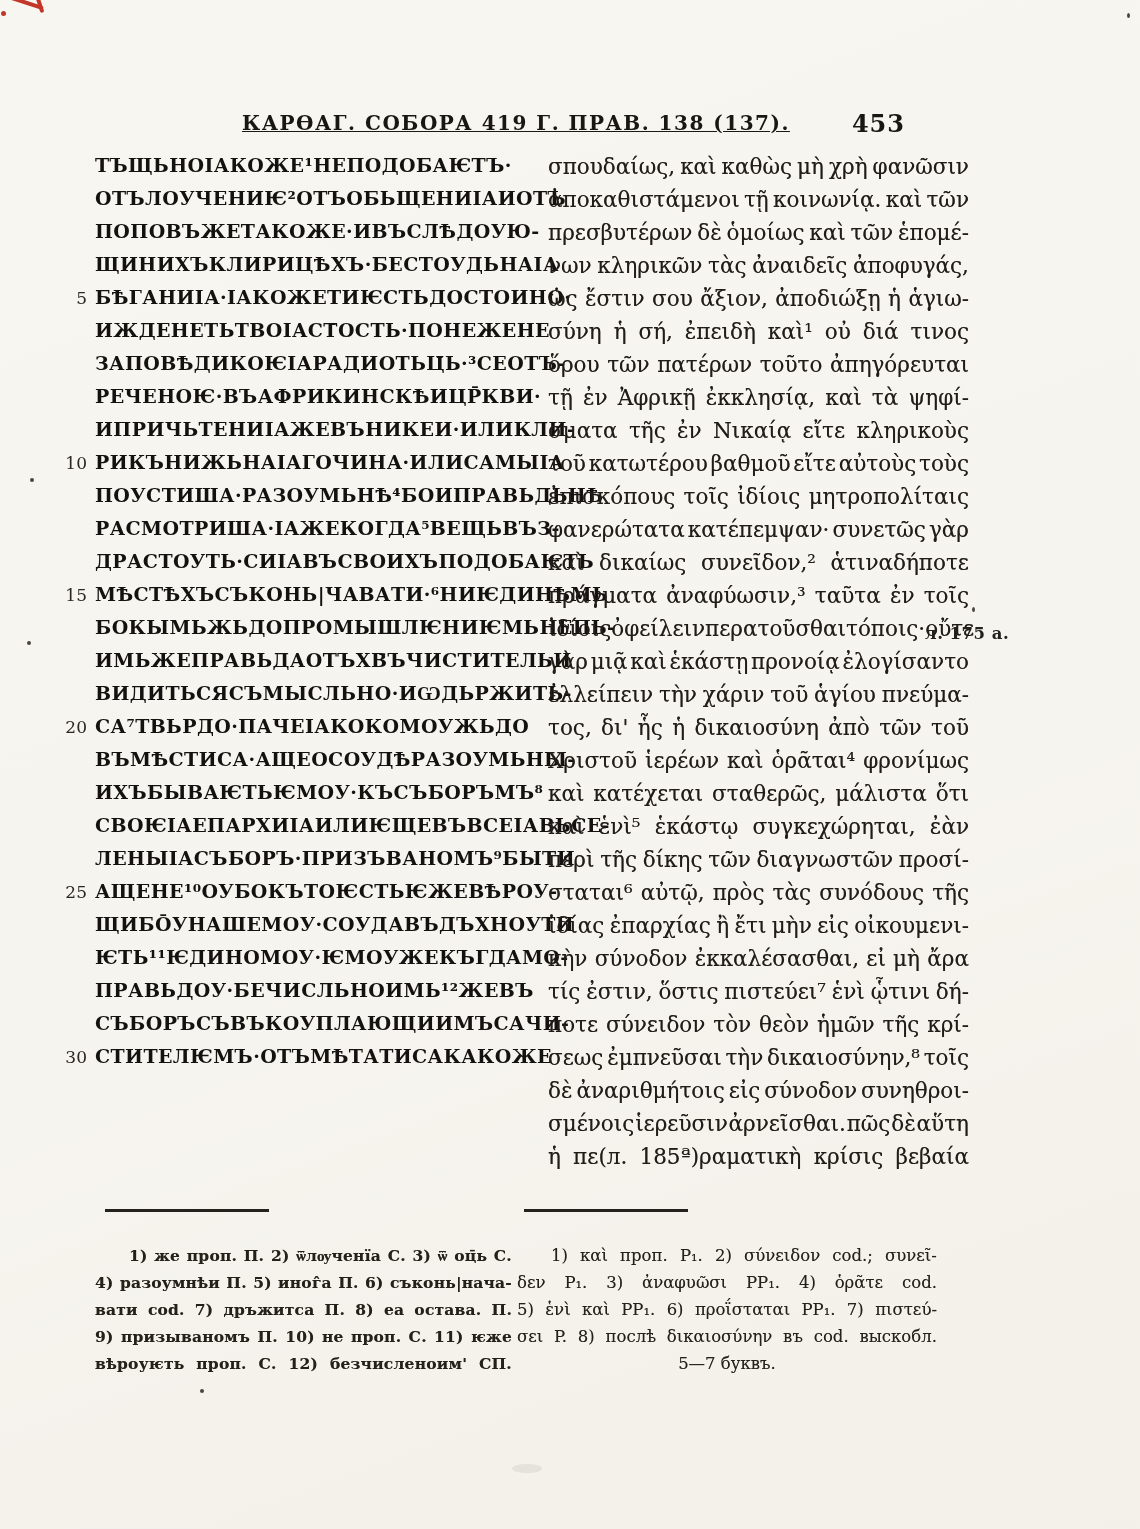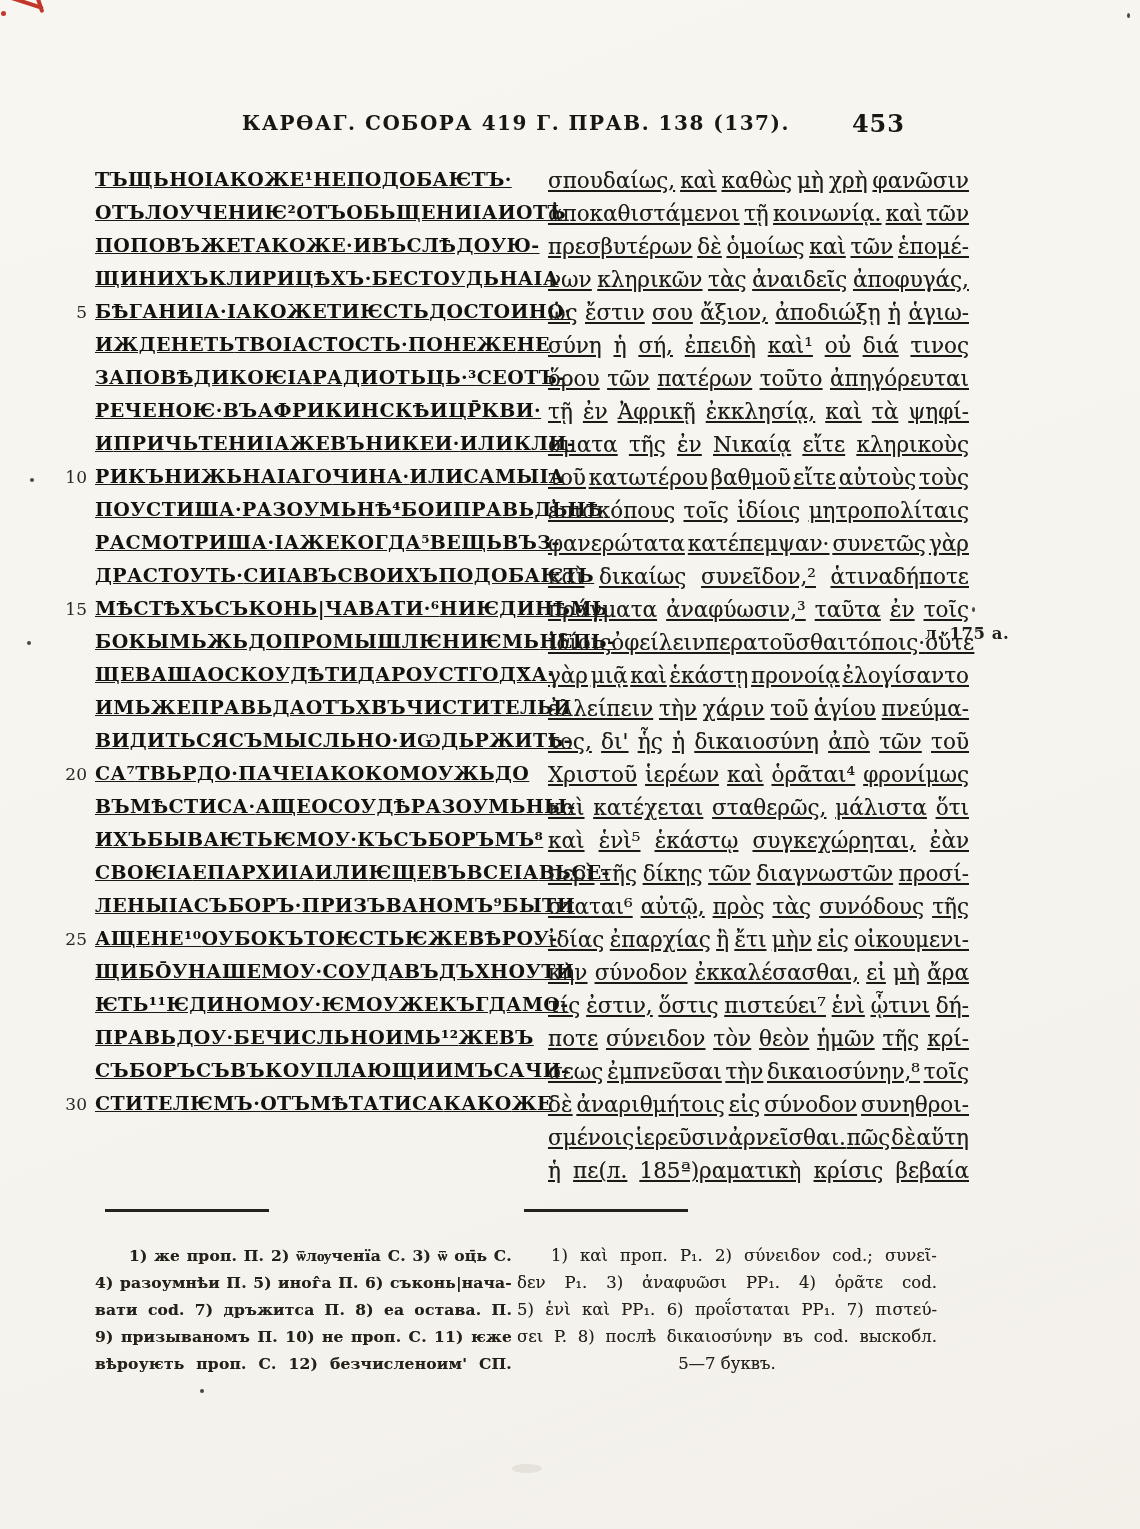--- a/index.html
+++ b/index.html
@@ -7,29 +7,29 @@
     width:1140px;height:1529px;
     background:#e9e7e0;
     font-family:"DejaVu Serif", serif;
   }
   .page{
     position:relative;width:1140px;height:1529px;
     background:linear-gradient(160deg,#f8f6f0 0%,#f6f4ee 55%,#f2f0e9 100%);
     color:#1b1915;overflow:hidden;
   }
   
-  .header{position:absolute;left:95px;top:111px;width:842px;height:28px;text-align:center;}
+  .header{position:absolute;left:95px;top:111px;width:842px;height:28px;text-align:center;text-decoration:underline;}
   .running-title{
     font-weight:700;font-size:20px;letter-spacing:1.5px;color:#191713;
   }
   .page-number{
     position:absolute;right:32px;top:-2px;font-weight:700;font-size:24px;letter-spacing:1px;color:#191713;
   }
   
-  .col{position:absolute;top:168px;text-decoration:underline;}
+  .col{position:absolute;top:154px;}
   .col-left{left:95px;width:414px;}
   .col-right{left:516px;width:421px;margin-left:32px;}
   .line{
     position:relative;height:33px;display:flex;justify-content:space-between;
     align-items:baseline;white-space:nowrap;overflow:visible;
   }
   .line.nospread{justify-content:center;}
   .line.indent{padding-left:34px;}
   .slav .line{
     font-weight:700;font-size:19px;text-transform:uppercase;letter-spacing:0.4px;color:#141210;
@@ -180,27 +180,20 @@
         <span class="tok">ни</span>
         <span class="tok">ѥдинѣмь</span>
       </div>
       <div class="line">
         <span class="tok">бо</span>
         <span class="tok">кымьжьдо</span>
         <span class="tok">промышлѥниѥмь</span>
         <span class="tok">непь-</span>
       </div>
       <div class="line">
-        <span class="tok">щеваша</span>
-        <span class="tok">оскоудѣти</span>
-        <span class="tok">дароу</span>
-        <span class="tok">ст̄го</span>
-        <span class="tok">дх̄а·</span>
-      </div>
-      <div class="line">
         <span class="tok">имьже</span>
         <span class="tok">правьда</span>
         <span class="tok">отъ</span>
         <span class="tok">хв̄ъ</span>
         <span class="tok">чиститель</span>
         <span class="tok">и</span>
       </div>
       <div class="line">
         <span class="tok">видиться</span>
         <span class="tok">съмысльно·</span>

